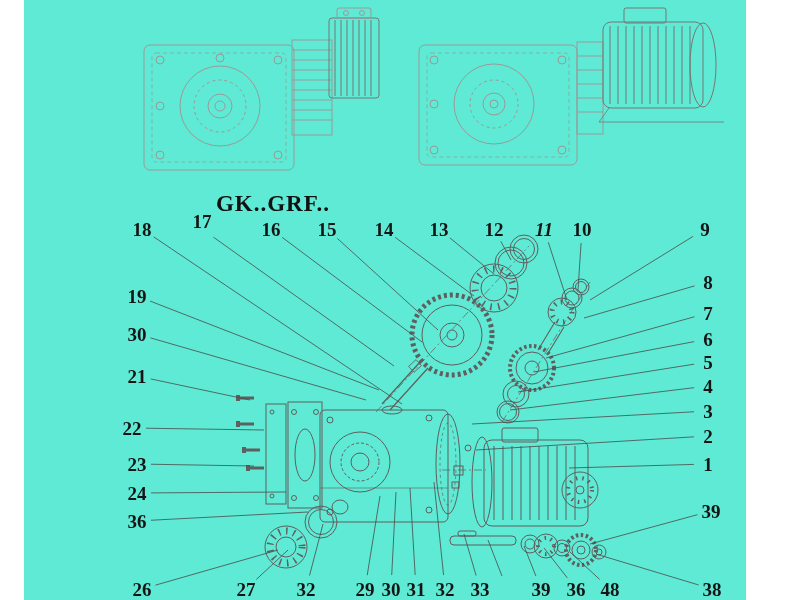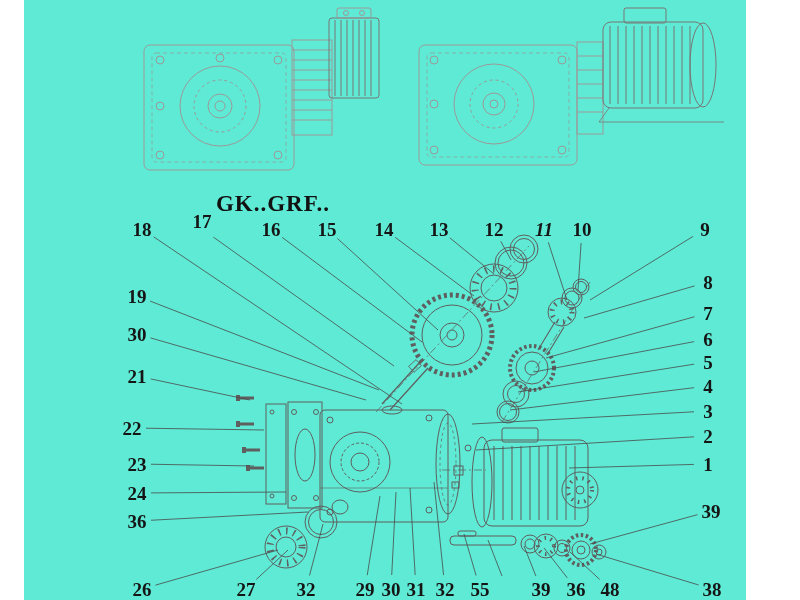--- a/index.html
+++ b/index.html
@@ -246,19 +246,19 @@
       <span class="callout" style="left: 113px; top: 464px;">23</span>
       <span class="callout" style="left: 113px; top: 493px;">24</span>
       <span class="callout" style="left: 113px; top: 521px;">36</span>
       <span class="callout" style="left: 118px; top: 589px;">26</span>
       <span class="callout" style="left: 222px; top: 589px;">27</span>
       <span class="callout" style="left: 282px; top: 589px;">32</span>
       <span class="callout" style="left: 341px; top: 589px;">29</span>
       <span class="callout" style="left: 367px; top: 589px;">30</span>
       <span class="callout" style="left: 392px; top: 589px;">31</span>
       <span class="callout" style="left: 421px; top: 589px;">32</span>
-      <span class="callout" style="left: 456px; top: 589px;">55</span>
+      <span class="callout" style="left: 456px; top: 589px;">33</span>
       <span class="callout" style="left: 483px; top: 606px;">34</span>
       <span class="callout" style="left: 517px; top: 589px;">39</span>
       <span class="callout" style="left: 552px; top: 589px;">36</span>
       <span class="callout" style="left: 586px; top: 589px;">48</span>
     </div>
 </div>
 
 </body></html>

